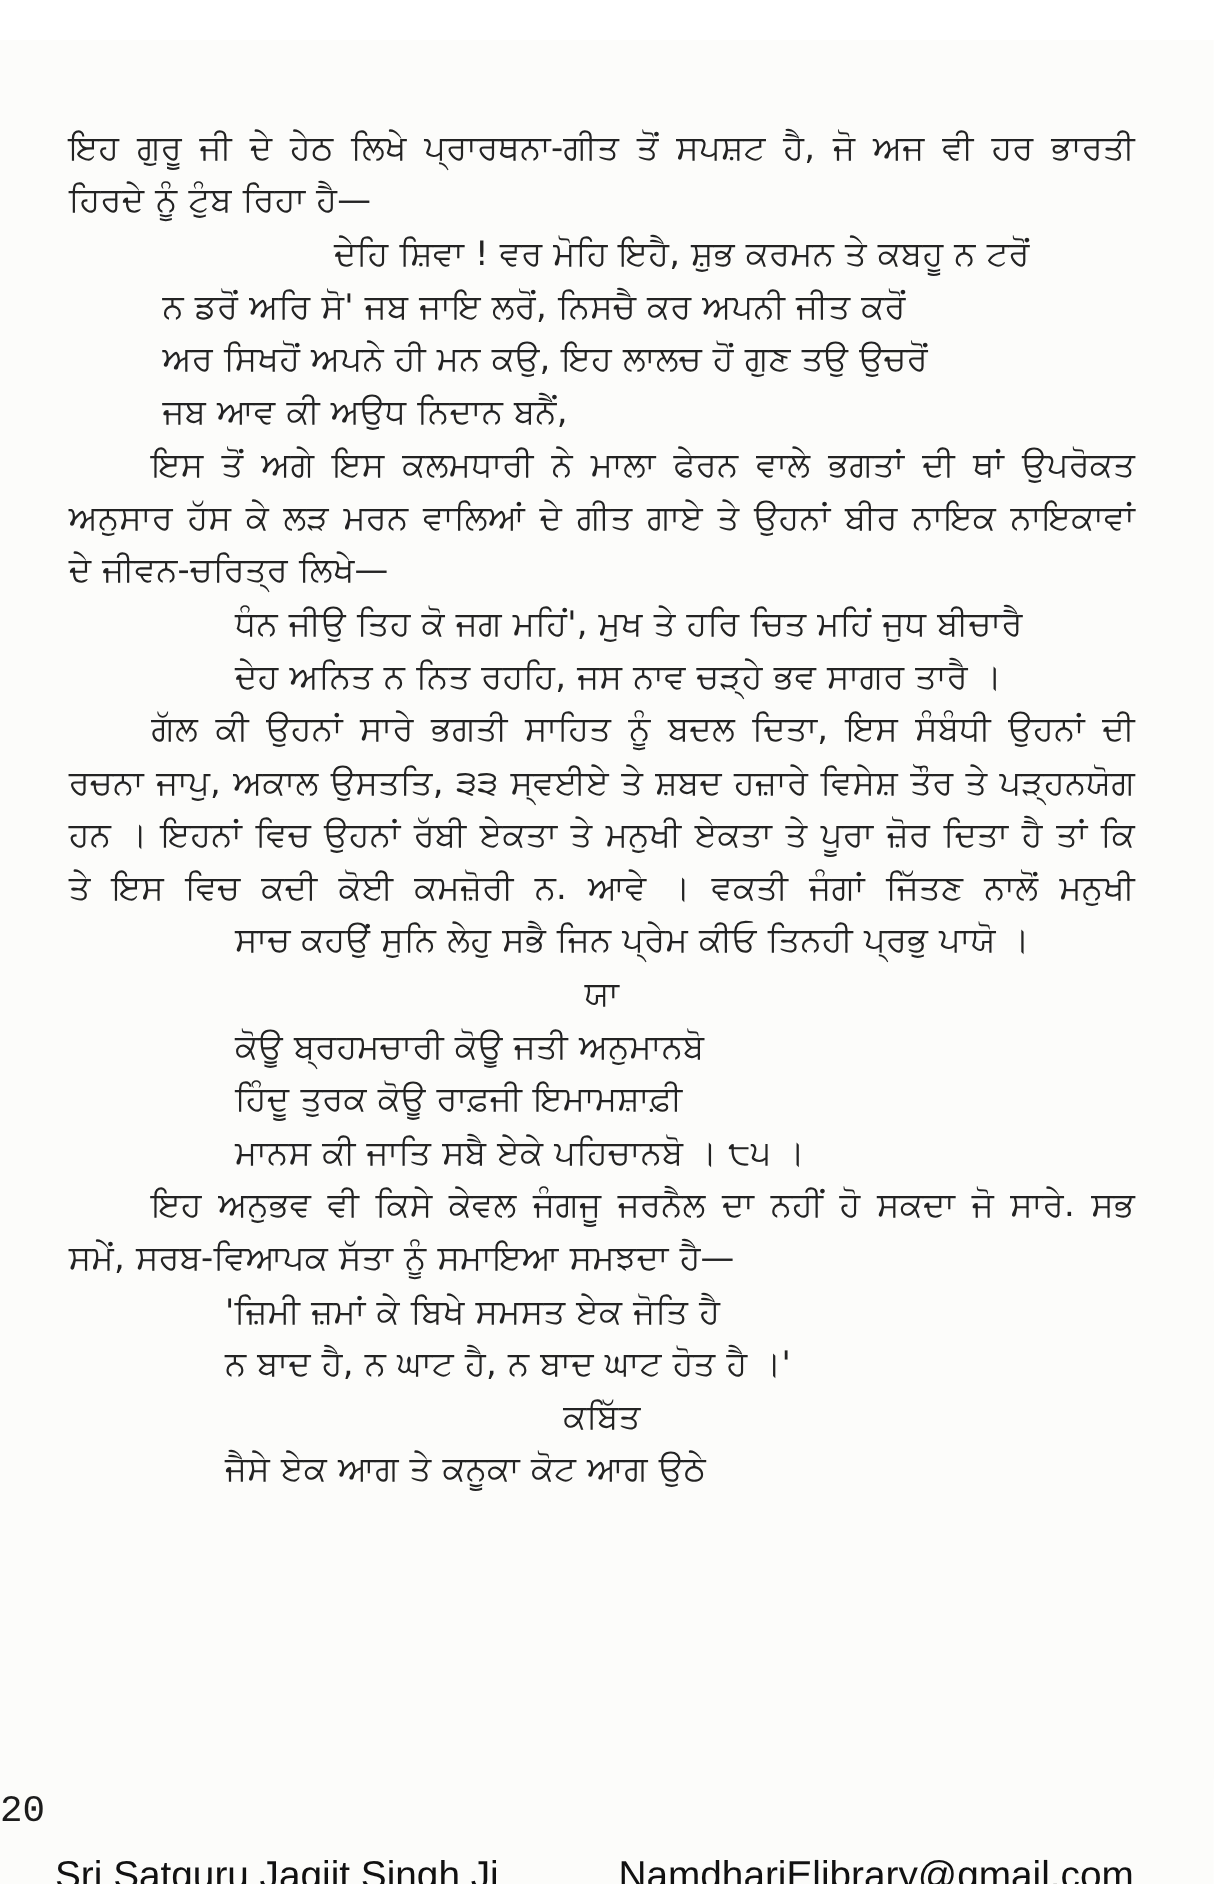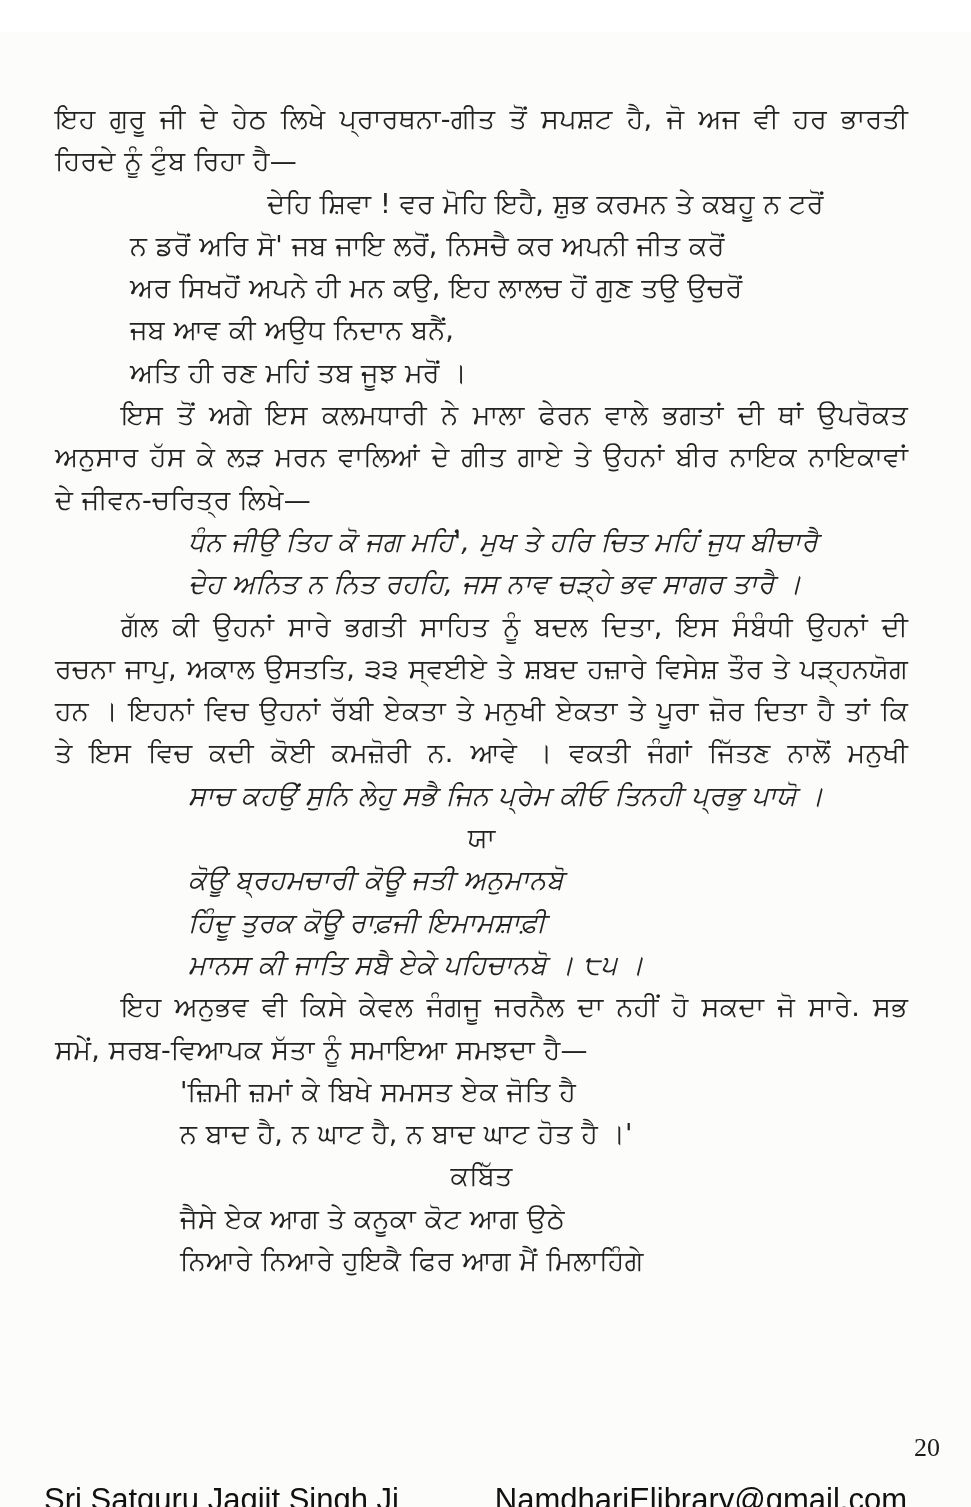--- a/index.html
+++ b/index.html
@@ -29,31 +29,31 @@
   .line { white-space: nowrap; }
   
   .fill {
     white-space: normal;
     text-align: justify;
     text-align-last: justify;
   }
   .ind-para { padding-left: 66px; }   
   .ind-v1   { padding-left: 128px; text-align: center; }  
   .ind-v2   { padding-left: 75px; }   
-  .ind-v3   { padding-left: 133px; font-style: italic; }  
+  .ind-v3   { padding-left: 133px; }  
   .ind-v4   { padding-left: 125px; }  
   .center   { text-align: center; white-space: nowrap; }
   .pagenum {
     position: absolute;
     left: 0;
     top: 1401px;
     width: 940px;
-    text-align: right;
-    font-family: Liberation Serif, serif;
-    font-size: 26px;
+    text-align: left;
+    font-family: Liberation Mono, monospace;
+    font-size: 30px;
     color: #1c1c1c;
   }
   .footer {
     position: absolute;
     left: 44px;
     right: 64px;
     top: 1450px;
     display: flex;
     justify-content: space-between;
     font-family: "Liberation Sans", sans-serif;
@@ -68,21 +68,20 @@
 
   <div class="content">
 
     <div class="line fill">ਇਹ ਗੁਰੂ ਜੀ ਦੇ ਹੇਠ ਲਿਖੇ ਪ੍ਰਾਰਥਨਾ-ਗੀਤ ਤੋਂ ਸਪਸ਼ਟ ਹੈ, ਜੋ ਅਜ ਵੀ ਹਰ ਭਾਰਤੀ</div>
     <div class="line">ਹਿਰਦੇ ਨੂੰ ਟੁੰਬ ਰਿਹਾ ਹੈ—</div>
 
     <div class="line ind-v1">ਦੇਹਿ ਸ਼ਿਵਾ ! ਵਰ ਮੋਹਿ ਇਹੈ, ਸ਼ੁਭ ਕਰਮਨ ਤੇ ਕਬਹੂ ਨ ਟਰੋਂ</div>
     <div class="line ind-v2">ਨ ਡਰੋਂ ਅਰਿ ਸੋ' ਜਬ ਜਾਇ ਲਰੋਂ, ਨਿਸਚੈ ਕਰ ਅਪਨੀ ਜੀਤ ਕਰੋਂ</div>
     <div class="line ind-v2">ਅਰ ਸਿਖਹੋਂ ਅਪਨੇ ਹੀ ਮਨ ਕਉ, ਇਹ ਲਾਲਚ ਹੋਂ ਗੁਣ ਤਉ ਉਚਰੋਂ</div>
     <div class="line ind-v2">ਜਬ ਆਵ ਕੀ ਅਉਧ ਨਿਦਾਨ ਬਨੈਂ,</div>
-    <div class="line ind-v2">ਅਤਿ ਹੀ ਰਣ ਮਹਿਂ ਤਬ ਜੂਝ ਮਰੋਂ ।</div>
 
     <div class="line fill ind-para">ਇਸ ਤੋਂ ਅਗੇ ਇਸ ਕਲਮਧਾਰੀ ਨੇ ਮਾਲਾ ਫੇਰਨ ਵਾਲੇ ਭਗਤਾਂ ਦੀ ਥਾਂ ਉਪਰੋਕਤ</div>
     <div class="line fill">ਅਨੁਸਾਰ ਹੱਸ ਕੇ ਲੜ ਮਰਨ ਵਾਲਿਆਂ ਦੇ ਗੀਤ ਗਾਏ ਤੇ ਉਹਨਾਂ ਬੀਰ ਨਾਇਕ ਨਾਇਕਾਵਾਂ</div>
     <div class="line">ਦੇ ਜੀਵਨ-ਚਰਿਤ੍ਰ ਲਿਖੇ—</div>
 
     <div class="line ind-v3">ਧੰਨ ਜੀਉ ਤਿਹ ਕੋ ਜਗ ਮਹਿਂ', ਮੁਖ ਤੇ ਹਰਿ ਚਿਤ ਮਹਿਂ ਜੁਧ ਬੀਚਾਰੈ</div>
     <div class="line ind-v3">ਦੇਹ ਅਨਿਤ ਨ ਨਿਤ ਰਹਹਿ, ਜਸ ਨਾਵ ਚੜ੍ਹੇ ਭਵ ਸਾਗਰ ਤਾਰੈ ।</div>
 
     <div class="line fill ind-para">ਗੱਲ ਕੀ ਉਹਨਾਂ ਸਾਰੇ ਭਗਤੀ ਸਾਹਿਤ ਨੂੰ ਬਦਲ ਦਿਤਾ, ਇਸ ਸੰਬੰਧੀ ਉਹਨਾਂ ਦੀ</div>
     <div class="line fill">ਰਚਨਾ ਜਾਪੁ, ਅਕਾਲ ਉਸਤਤਿ, ੩੩ ਸ੍ਵਈਏ ਤੇ ਸ਼ਬਦ ਹਜ਼ਾਰੇ ਵਿਸੇਸ਼ ਤੌਰ ਤੇ ਪੜ੍ਹਨਯੋਗ</div>
@@ -99,21 +98,20 @@
 
     <div class="line fill ind-para">ਇਹ ਅਨੁਭਵ ਵੀ ਕਿਸੇ ਕੇਵਲ ਜੰਗਜੂ ਜਰਨੈਲ ਦਾ ਨਹੀਂ ਹੋ ਸਕਦਾ ਜੋ ਸਾਰੇ. ਸਭ</div>
     <div class="line">ਸਮੇਂ, ਸਰਬ-ਵਿਆਪਕ ਸੱਤਾ ਨੂੰ ਸਮਾਇਆ ਸਮਝਦਾ ਹੈ—</div>
 
     <div class="line ind-v4">'ਜ਼ਿਮੀ ਜ਼ਮਾਂ ਕੇ ਬਿਖੇ ਸਮਸਤ ਏਕ ਜੋਤਿ ਹੈ</div>
     <div class="line ind-v4">ਨ ਬਾਦ ਹੈ, ਨ ਘਾਟ ਹੈ, ਨ ਬਾਦ ਘਾਟ ਹੋਤ ਹੈ ।'</div>
 
     <div class="line center">ਕਬਿੱਤ</div>
 
     <div class="line ind-v4">ਜੈਸੇ ਏਕ ਆਗ ਤੇ ਕਨੂਕਾ ਕੋਟ ਆਗ ਉਠੇ</div>
-    <div class="line ind-v4">ਨਿਆਰੇ ਨਿਆਰੇ ਹੁਇਕੈ ਫਿਰ ਆਗ ਮੈਂ ਮਿਲਾਹਿੰਗੇ</div>
 
   </div>
 
   <div class="pagenum">20</div>
 
   <div class="footer">
     <span>Sri Satguru Jagjit Singh Ji eLibrary</span>
     <span>NamdhariElibrary@gmail.com</span>
   </div>
 

